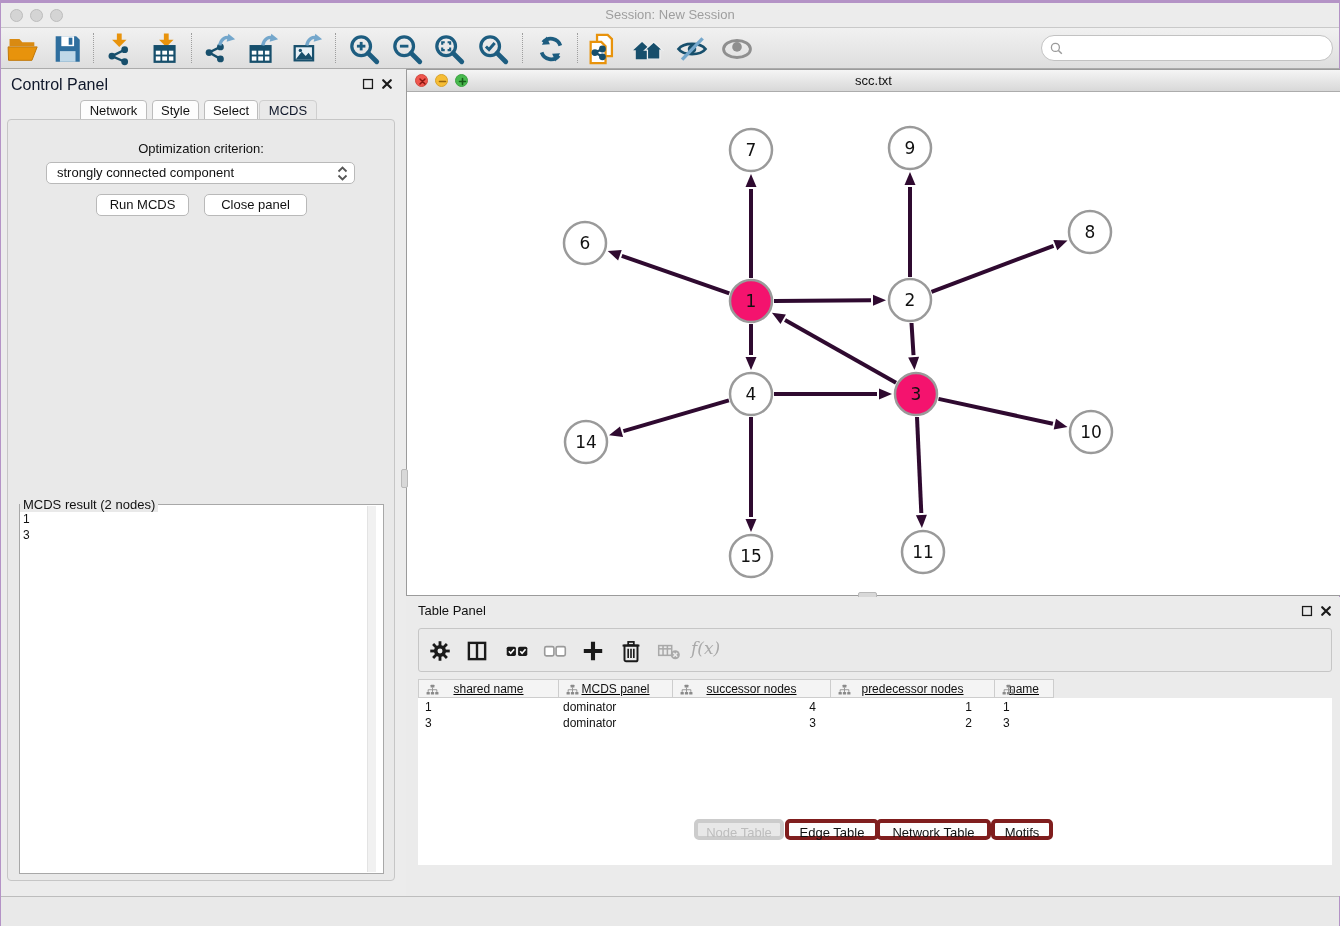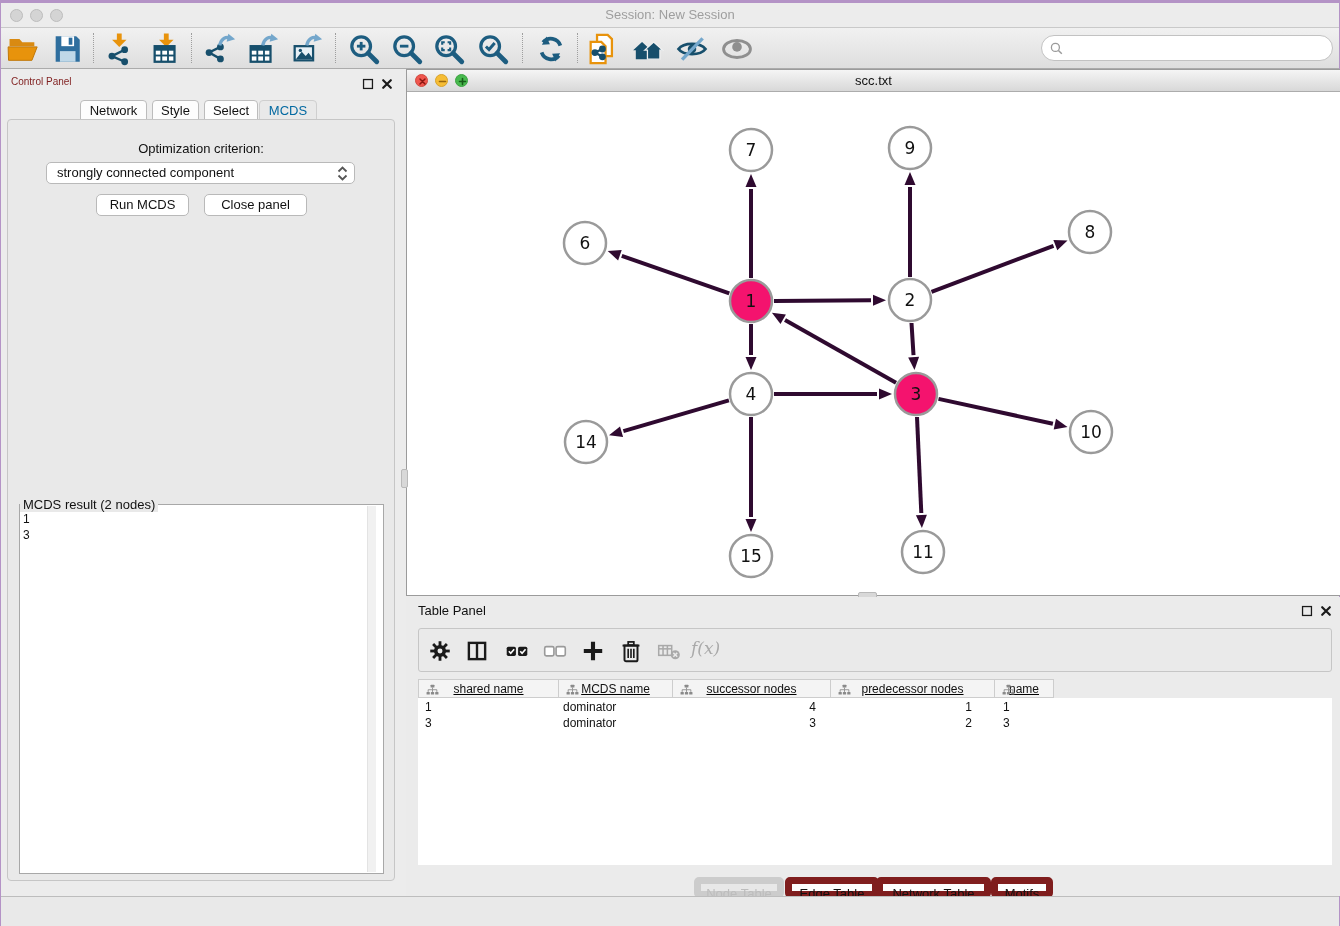--- a/index.html
+++ b/index.html
@@ -18,27 +18,27 @@
              background:linear-gradient(#f1f1f1,#dedede); border-bottom:1px solid #ababab;}
   .tbicon { position:absolute; top:4px; width:34px; height:34px; cursor:default;}
   .tbicon svg { width:100%; height:100%; }
   .tbsep { position:absolute; top:5px; height:30px; width:0; border-left:1px dotted #9e9e9e;}
   .searchbox { position:absolute; left:1040px; top:7px; width:292px; height:26px; background:#fff;
                border:1px solid #c2c2c2; border-radius:13px; }
   .searchbox svg { position:absolute; left:7px; top:5px; width:16px; height:16px;}
   .searchbox input { position:absolute; left:28px; top:2px; width:255px; height:20px; border:none; outline:none; font-size:13px; background:transparent;}
 
   
-  .cp-header-title { position:absolute; left:10px; top:73px; font-size:10px; color:#7f1d1d;}
+  .cp-header-title { position:absolute; left:10px; top:73px; font-size:16px; color:#0f172a;}
   .panel-float, .panel-close { position:absolute; width:14px; height:14px; }
   .panel-float svg, .panel-close svg { width:100%; height:100%;}
   .cp-float{ left:360px; top:74px;} .cp-close{ left:379px; top:74px;}
   .tab { position:absolute; height:20px; background:#fdfdfd; border:1px solid #bcbcbc; border-radius:4px 4px 0 0;
          font-size:13px; color:#111; text-align:center; line-height:19px; cursor:default;}
-  .tab.active { background:#e9e9e9; color:#0369a1; border-color:#cfcfcf;}
+  .tab.active { background:#e9e9e9; color:#0f172a; border-color:#cfcfcf;}
   .cp-body { position:absolute; left:6px; top:116px; width:388px; height:762px; background:#e9e9e9;
              border:1px solid #c6c6c6; border-radius:4px;}
   .opt-label { position:absolute; left:0; top:138px; width:400px; text-align:center; font-size:13px; color:#111;}
   .criterion { position:absolute; left:45px; top:159px; width:309px; height:22px; background:#fff;
                border:1px solid #b9b9b9; border-radius:5px; font-size:13px; color:#111; line-height:20px; padding-left:10px;}
   .criterion .stepper { position:absolute; right:5px; top:2px; width:13px; height:17px;}
   .btn { position:absolute; height:22px; background:#fff; border:1px solid #b9b9b9; border-radius:5px;
          font-size:13px; color:#111; text-align:center; line-height:20px; cursor:default;}
   .btn-run { left:95px; top:191px; width:93px;}
   .btn-closep { left:203px; top:191px; width:103px;}
@@ -71,21 +71,21 @@
   .tpicon svg { width:100%; height:100%;}
   .fx { position:absolute; top:9px; font:italic 17px "DejaVu Serif", serif; color:#a9a9a9;}
   .tbl-header { position:absolute; left:417px; top:676px; height:19px; display:flex;text-decoration:underline;}
   .th-cell { position:relative; height:19px; background:#f4f4f4; border-top:1px solid #cdcdcd; border-bottom:1px solid #cdcdcd;
              border-left:1px solid #cdcdcd; font-size:12px; color:#111; text-align:center; line-height:18px;}
   .th-cell:last-child { border-right:1px solid #cdcdcd;}
   .th-cell svg { position:absolute; left:7px; top:3.5px; width:13px; height:12px;}
   .tbl-body { position:absolute; left:417px; top:695px; width:914px; height:167px; background:#fff;}
   .tbl-row { position:absolute; left:0; height:16px; width:100%;}
   .td-cell { position:absolute; top:0; height:16px; font-size:12px; color:#111; line-height:15px;}
-  .bottom-tab { position:absolute; top:874px; height:21px; background:#fdfdfd; border:7px solid #7f1d1d; border-radius:5px;
+  .bottom-tab { position:absolute; top:816px; height:21px; background:#fdfdfd; border:4px solid #7f1d1d; border-radius:5px;
                 font-size:13px; color:#111; text-align:center; line-height:19px;}
   .bottom-tab.active { background:#e8e8e8; color:#bdbdbd; border-color:#cccccc;}
 
   
   .statusbar { position:absolute; left:0; top:893px; width:1338px; height:30px; background:#e9e9e9; border-top:1px solid #bdbdbd;}
 </style>
 </head>
 <body>
 
 <div id="app">
@@ -464,21 +464,21 @@
           <path d="M12 6v4M12 10H4v4M12 10h8v4M12 10v4" stroke="#8a8a8a" stroke-width="1.6" fill="none"></path>
         </svg><span>shared name</span></div>
       <div class="th-cell" style="width: 114px;"><svg viewBox="0 0 24 21">
           <g fill="#8a8a8a">
             <rect x="8.5" y="1" width="7" height="5" rx="0.8"></rect>
             <rect x="1" y="14" width="6" height="5" rx="0.8"></rect>
             <rect x="9" y="14" width="6" height="5" rx="0.8"></rect>
             <rect x="17" y="14" width="6" height="5" rx="0.8"></rect>
           </g>
           <path d="M12 6v4M12 10H4v4M12 10h8v4M12 10v4" stroke="#8a8a8a" stroke-width="1.6" fill="none"></path>
-        </svg><span>MCDS name</span></div>
+        </svg><span>MCDS panel</span></div>
       <div class="th-cell" style="width: 158px;"><svg viewBox="0 0 24 21">
           <g fill="#8a8a8a">
             <rect x="8.5" y="1" width="7" height="5" rx="0.8"></rect>
             <rect x="1" y="14" width="6" height="5" rx="0.8"></rect>
             <rect x="9" y="14" width="6" height="5" rx="0.8"></rect>
             <rect x="17" y="14" width="6" height="5" rx="0.8"></rect>
           </g>
           <path d="M12 6v4M12 10H4v4M12 10h8v4M12 10v4" stroke="#8a8a8a" stroke-width="1.6" fill="none"></path>
         </svg><span>successor nodes</span></div>
       <div class="th-cell" style="width: 164px;"><svg viewBox="0 0 24 21">

